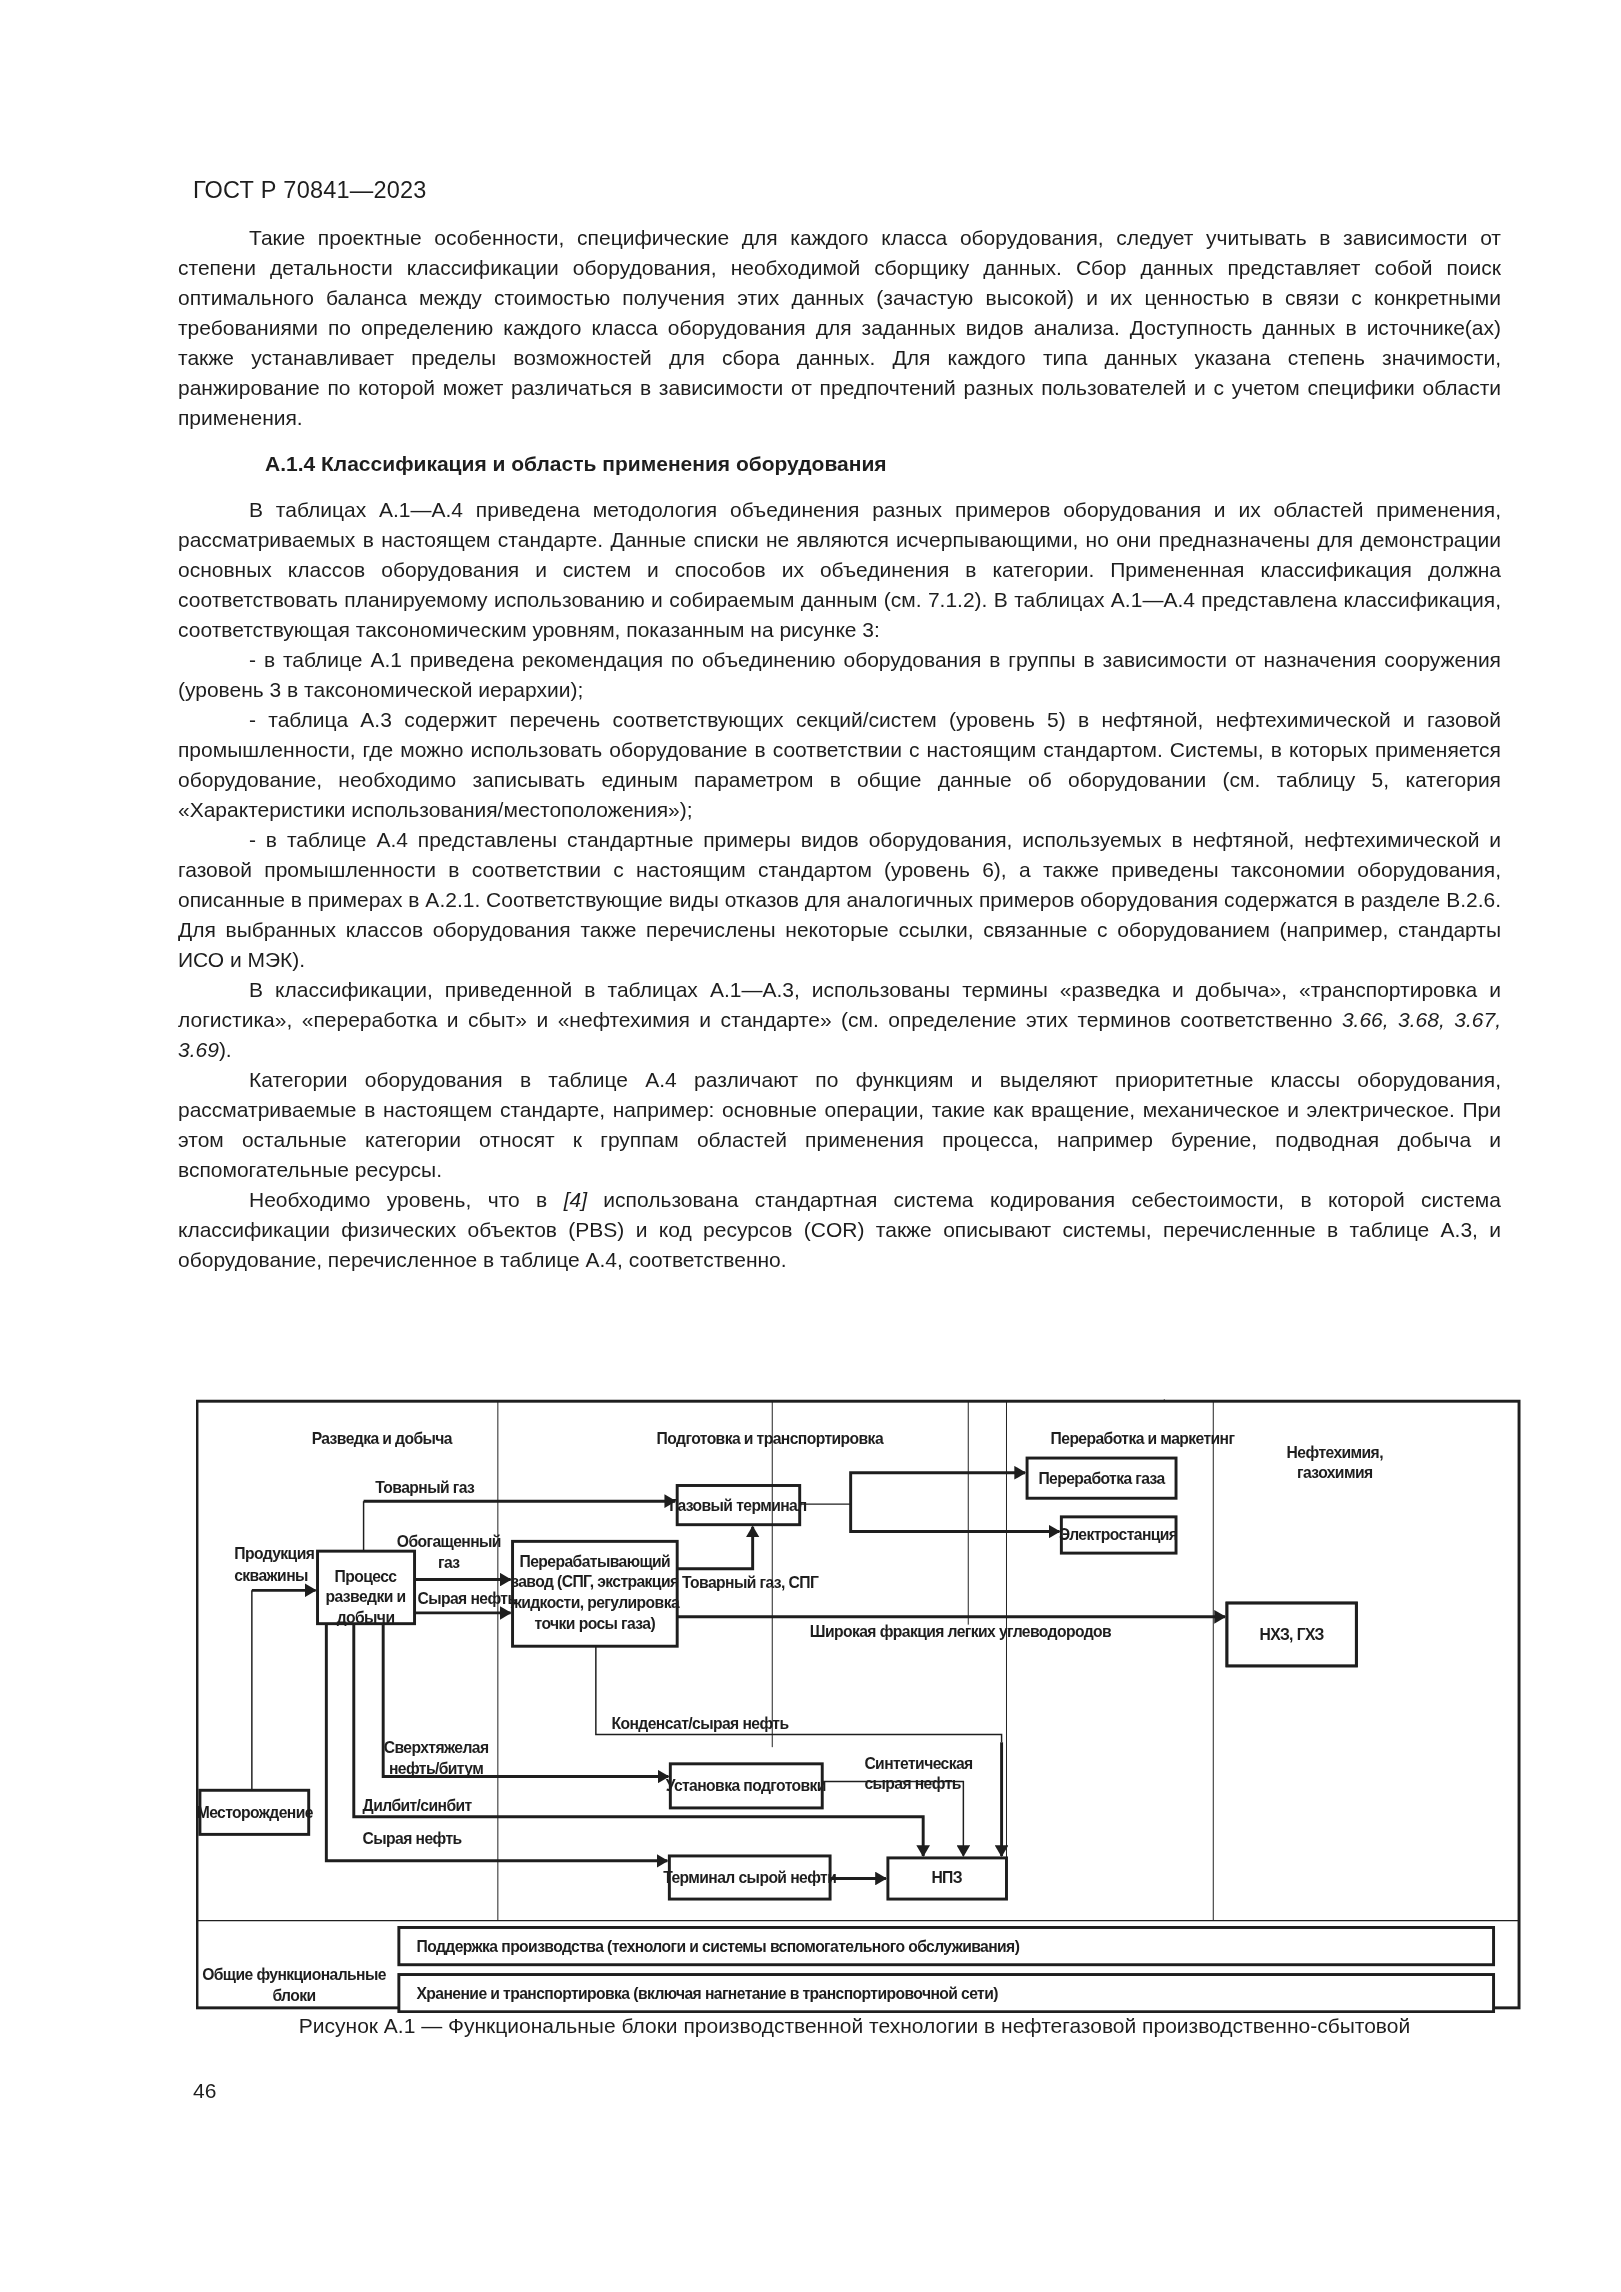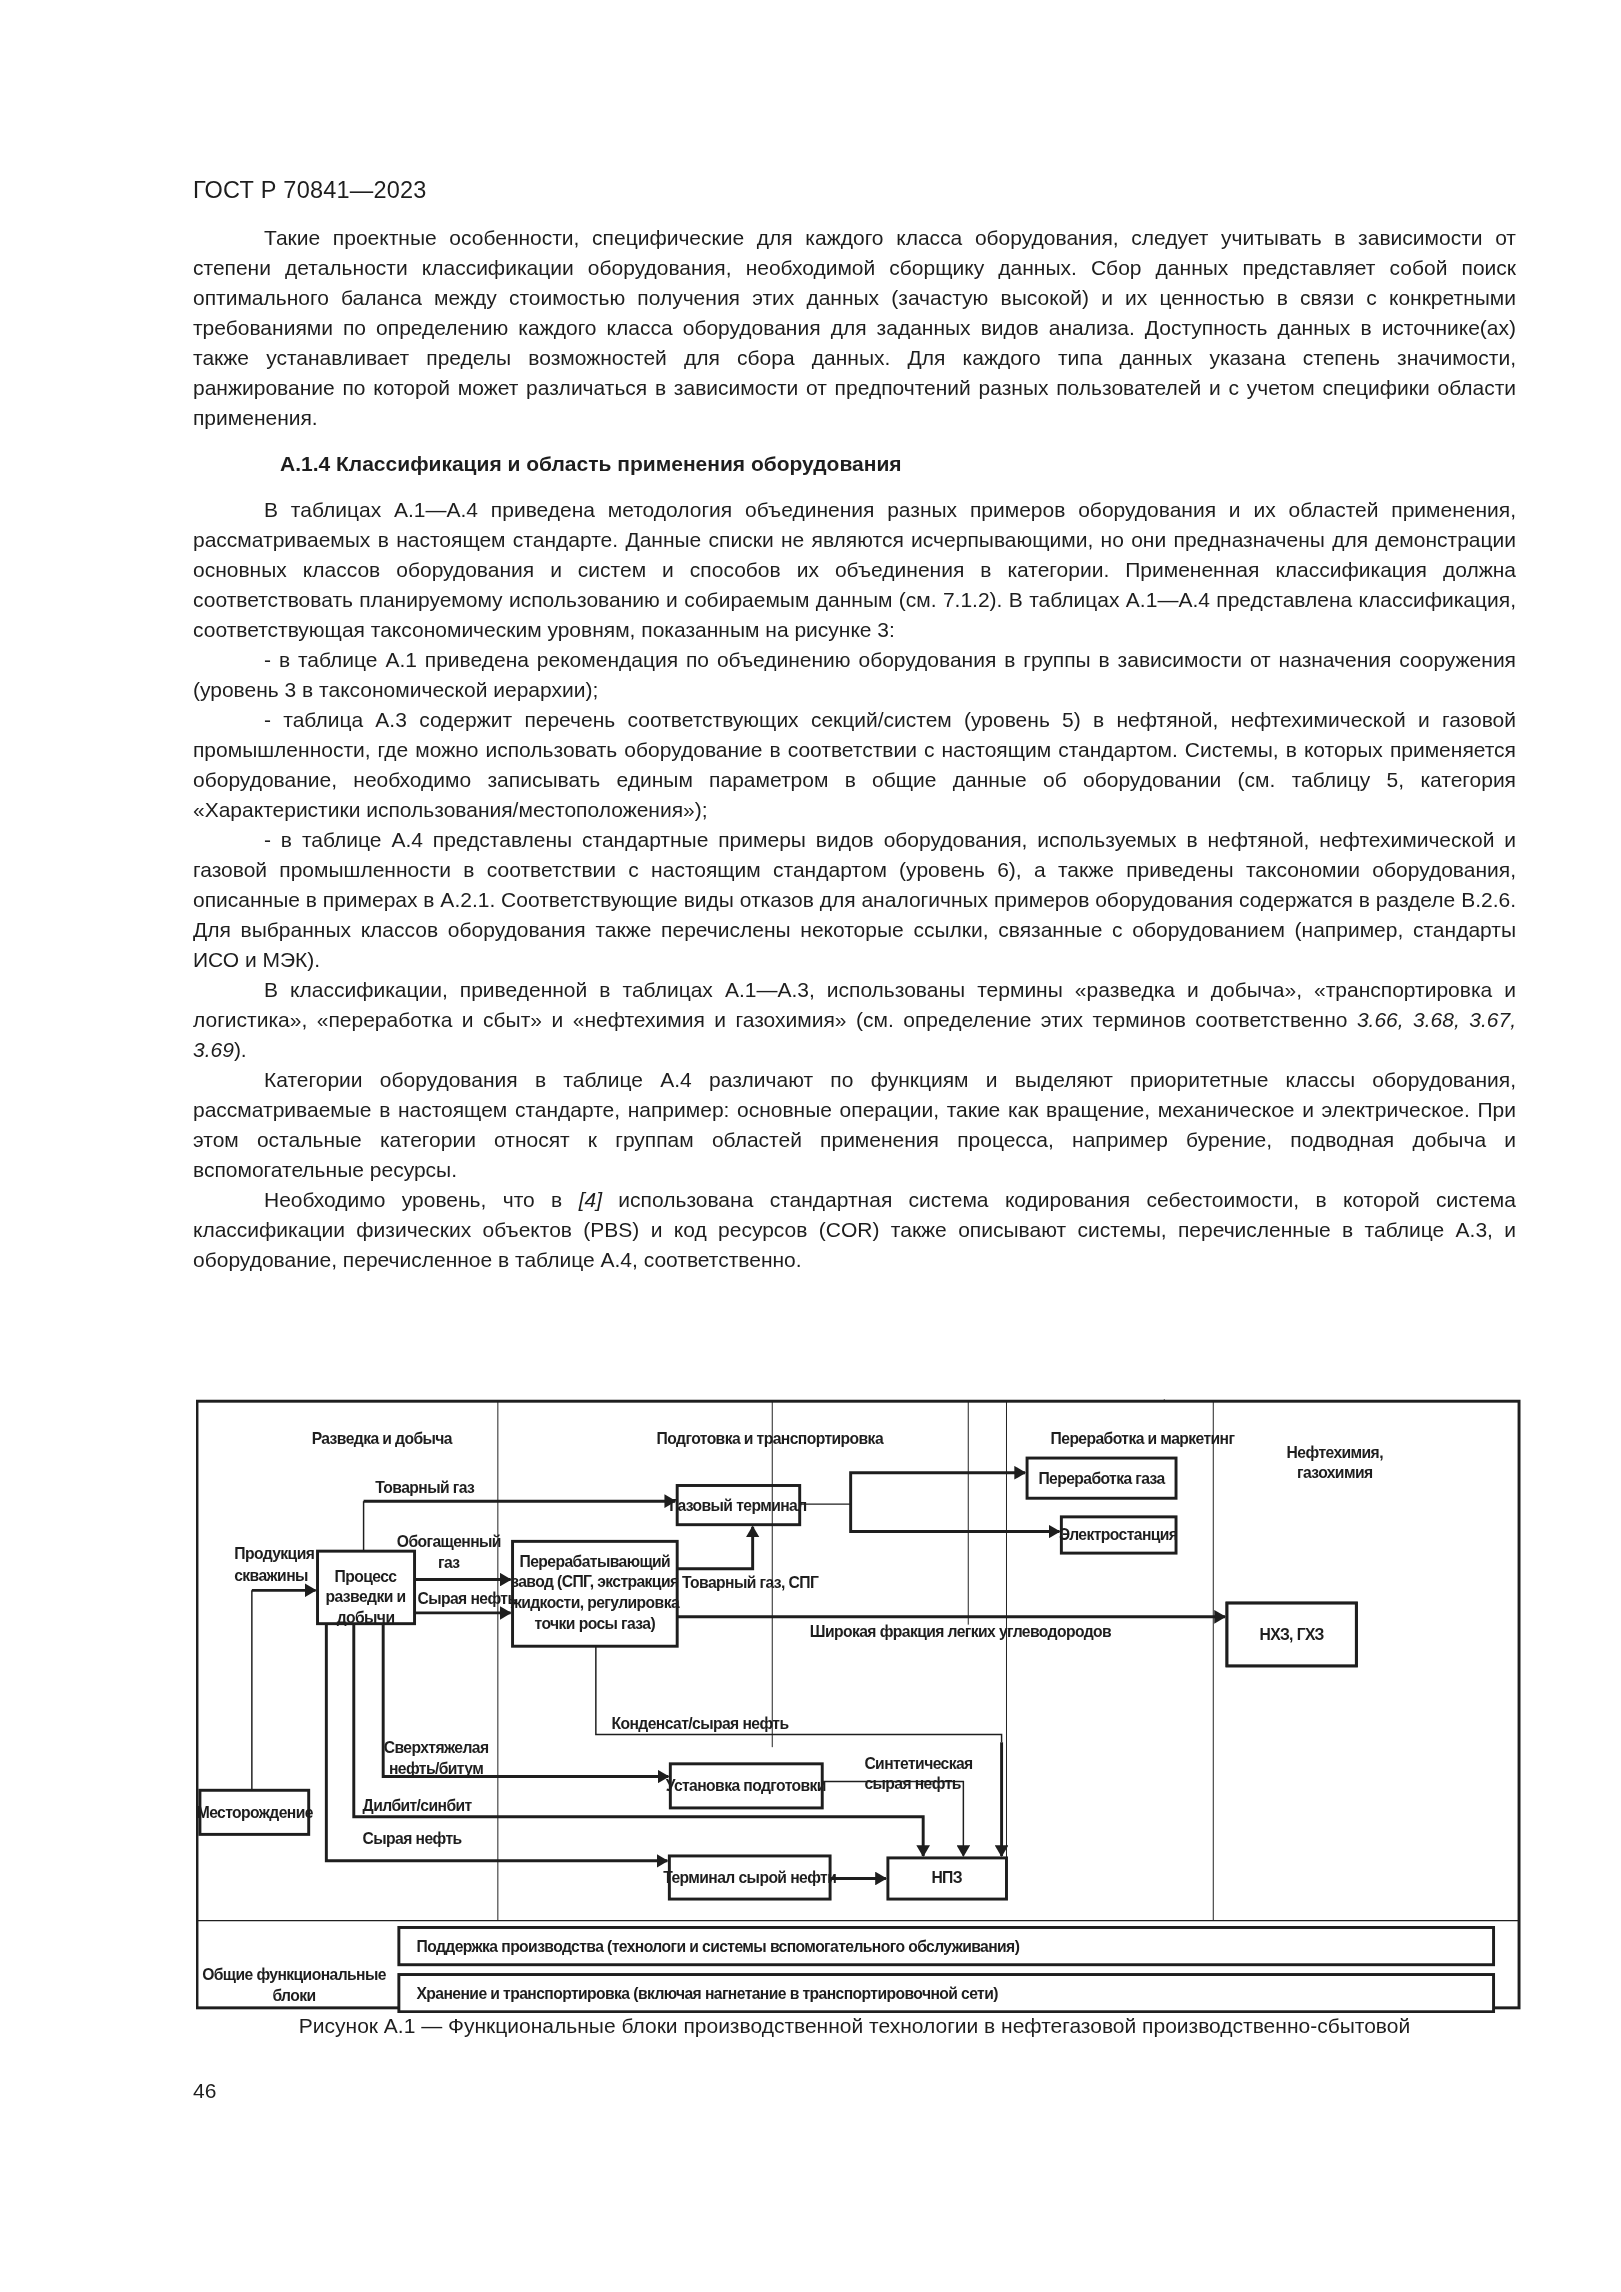--- a/index.html
+++ b/index.html
@@ -1,19 +1,19 @@
 <!DOCTYPE html>
 <html><head>
 <meta charset="utf-8">
 <style>
   html, body { margin:0; padding:0; background:#ffffff; }
   body { width:1621px; height:2293px; position:relative; overflow:hidden; color:#1e1e1e;
          font-family:"Liberation Sans", sans-serif; }
   .doc-header { position:absolute; left:193px; top:149px; font-size:23.5px; font-weight:normal; letter-spacing:0.2px;margin-top:28px; }
-  .body-text { position:absolute; left:193px; top:223px; width:1323px; font-size:21px; line-height:30px; }
+  .body-text { position:absolute; left:178px; top:223px; width:1323px; font-size:21px; line-height:30px; }
   .body-text p { margin:0; text-align:justify; text-indent:71px; }
   .body-text h3 { margin:16px; font-size:21px; font-weight:bold; text-indent:71px; line-height:30px; }
   .body-text .it { font-style:italic; }
   .figure { position:absolute; left:196px; top:1399px; width:1325px; height:730px; }
   .figure svg { width:1325px; height:614px; display:block; }
   .fig-text { font-family:"Liberation Sans", sans-serif; font-weight:bold; font-size:16px; fill:#1e1e1e; letter-spacing:-0.6px; }
   .caption { position:absolute; left:193px; top:2011px; width:1323px; text-align:center; font-size:21px; line-height:29px; }
   .page-num { position:absolute; left:193px; top:2079px; font-size:21px; }
 </style>
 </head>
@@ -21,21 +21,21 @@
 
 <div class="doc-header">ГОСТ Р 70841—2023</div>
 
 <div class="body-text">
   <p>Такие проектные особенности, специфические для каждого класса оборудования, следует учитывать в зависимости от степени детальности классификации оборудования, необходимой сборщику данных. Сбор данных представляет собой поиск оптимального баланса между стоимостью получения этих данных (зачастую высокой) и их ценностью в связи с конкретными требованиями по определению каждого класса оборудования для заданных видов анализа. Доступность данных в источнике(ах) также устанавливает пределы возможностей для сбора данных. Для каждого типа данных указана степень значимости, ранжирование по которой может различаться в зависимости от предпочтений разных пользователей и с учетом специфики области применения.</p>
   <h3>А.1.4 Классификация и область применения оборудования</h3>
   <p>В таблицах А.1—А.4 приведена методология объединения разных примеров оборудования и их областей применения, рассматриваемых в настоящем стандарте. Данные списки не являются исчерпывающими, но они предназначены для демонстрации основных классов оборудования и систем и способов их объединения в категории. Примененная классификация должна соответствовать планируемому использованию и собираемым данным (см. 7.1.2). В таблицах А.1—А.4 представлена классификация, соответствующая таксономическим уровням, показанным на рисунке 3:</p>
   <p>- в таблице А.1 приведена рекомендация по объединению оборудования в группы в зависимости от назначения сооружения (уровень 3 в таксономической иерархии);</p>
   <p>- таблица А.3 содержит перечень соответствующих секций/систем (уровень 5) в нефтяной, нефтехимической и газовой промышленности, где можно использовать оборудование в соответствии с настоящим стандартом. Системы, в которых применяется оборудование, необходимо записывать единым параметром в общие данные об оборудовании (см. таблицу 5, категория «Характеристики использования/местоположения»);</p>
   <p>- в таблице А.4 представлены стандартные примеры видов оборудования, используемых в нефтяной, нефтехимической и газовой промышленности в соответствии с настоящим стандартом (уровень 6), а также приведены таксономии оборудования, описанные в примерах в А.2.1. Соответствующие виды отказов для аналогичных примеров оборудования содержатся в разделе В.2.6. Для выбранных классов оборудования также перечислены некоторые ссылки, связанные с оборудованием (например, стандарты ИСО и МЭК).</p>
-  <p><span>В классификации, приведенной в таблицах А.1—А.3, использованы термины «разведка и добыча», «транспортировка и логистика», «переработка и сбыт» и «нефтехимия и газохимия» (см. определение этих терминов соответственно </span><span class="it">3.66, 3.68, 3.67, 3.69</span><span>).</span></p>
+  <p><span>В классификации, приведенной в таблицах А.1—А.3, использованы термины «разведка и добыча», «транспортировка и логистика», «переработка и сбыт» и «нефтехимия и стандарте» (см. определение этих терминов соответственно </span><span class="it">3.66, 3.68, 3.67, 3.69</span><span>).</span></p>
   <p>Категории оборудования в таблице А.4 различают по функциям и выделяют приоритетные классы оборудования, рассматриваемые в настоящем стандарте, например: основные операции, такие как вращение, механическое и электрическое. При этом остальные категории относят к группам областей применения процесса, например бурение, подводная добыча и вспомогательные ресурсы.</p>
   <p><span>Необходимо уровень, что в </span><span class="it">[4]</span><span> использована стандартная система кодирования себестоимости, в которой система классификации физических объектов (PBS) и код ресурсов (COR) также описывают системы, перечисленные в таблице А.3, и оборудование, перечисленное в таблице А.4, соответственно.</span></p>
 </div>
 
 <div class="figure">
 <svg viewBox="0 0 1352 626" xmlns="http://www.w3.org/2000/svg">
   <defs>
     <marker id="ah" markerWidth="8" markerHeight="8" refX="7" refY="4" orient="auto" markerUnits="userSpaceOnUse">
       <path d="M0,0 L8,4 L0,8 z" fill="#1e1e1e"></path>
     </marker>

